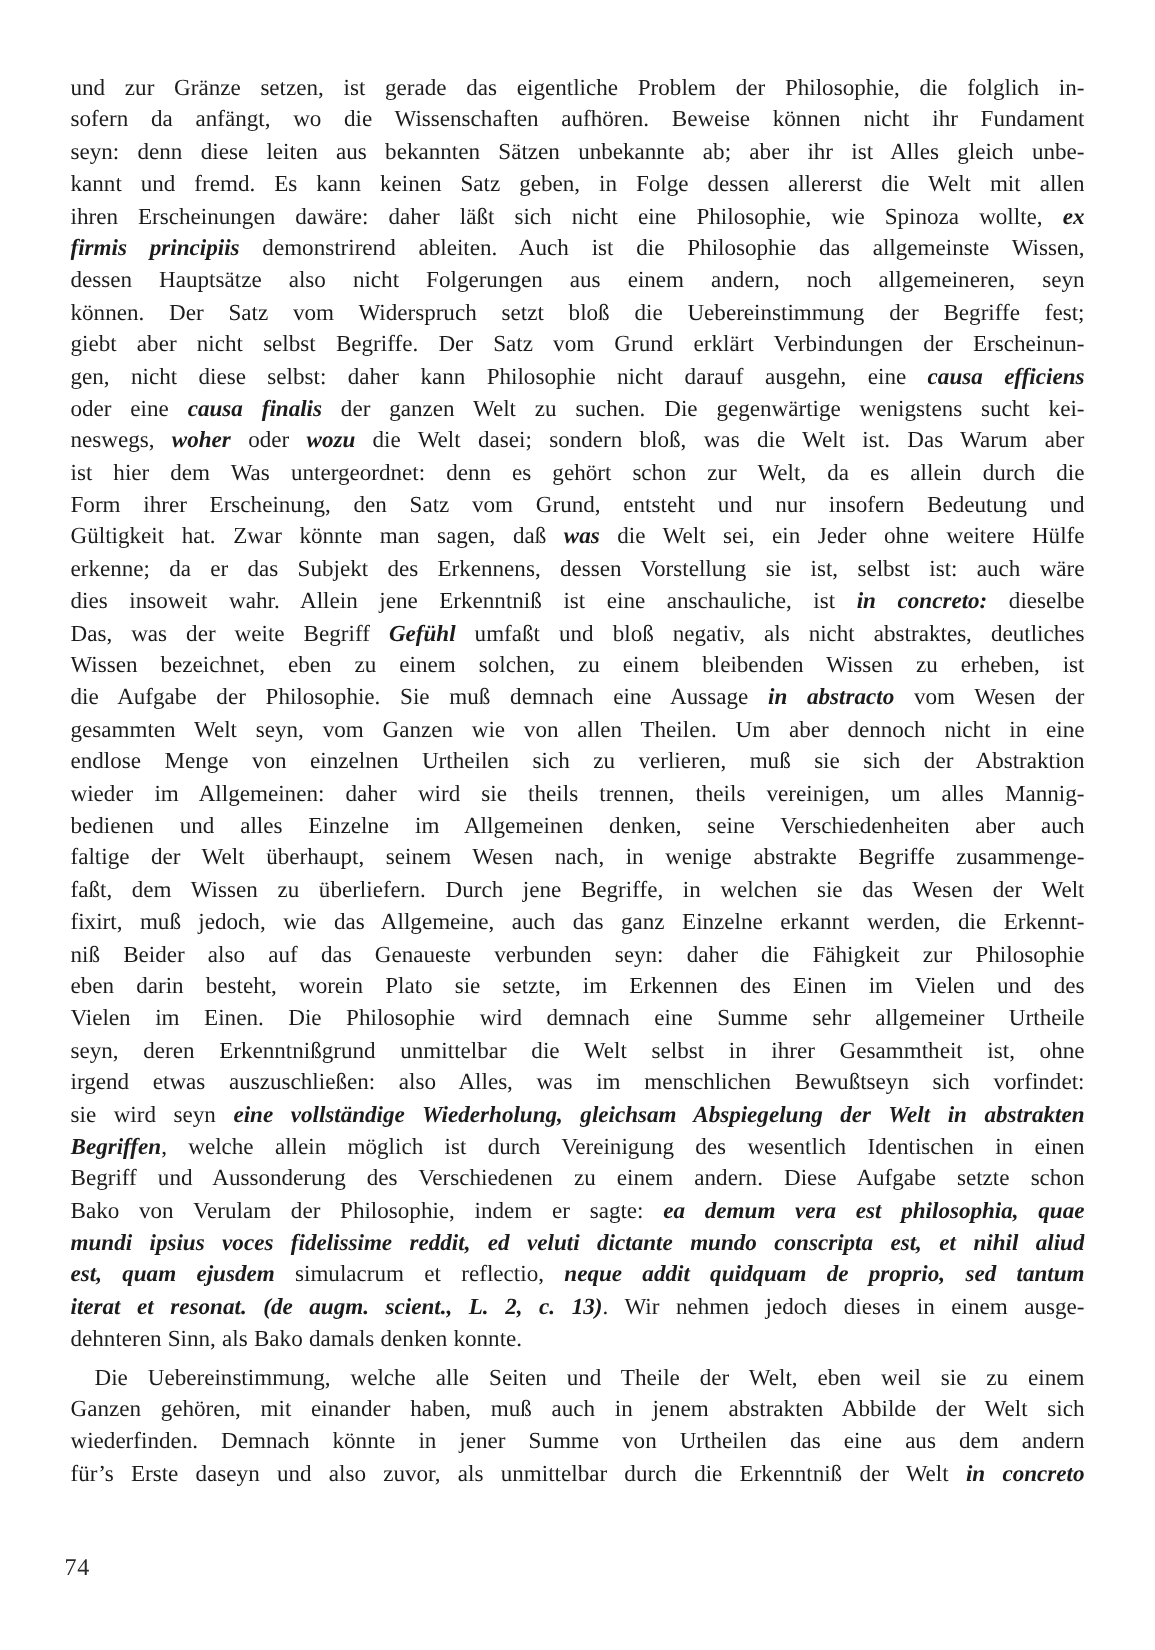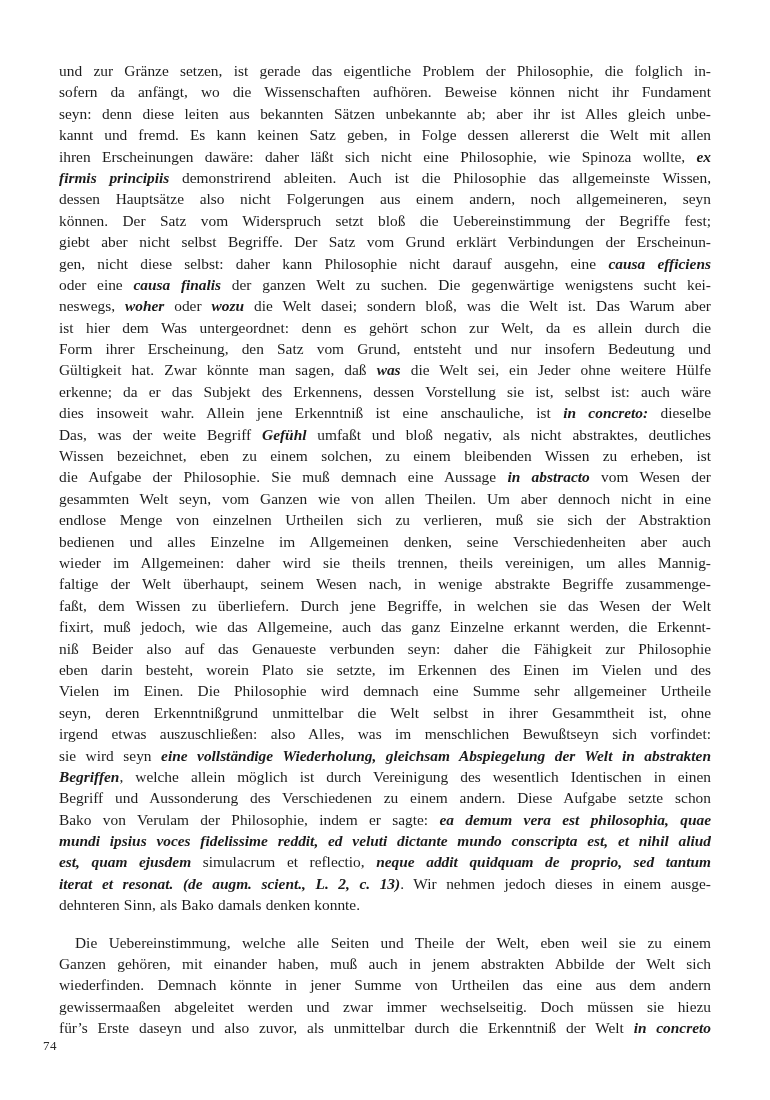--- a/index.html
+++ b/index.html
@@ -15,21 +15,21 @@
     font-family: "Liberation Serif", "DejaVu Serif", serif;
     color: #1c1c1c;
     overflow: hidden;
   }
   .text-block {
     position: absolute;
     left: 43px;
     top: 44px;
     width: 684px;
   }
-  .paragraph { margin: 16px; padding: 0; }
+  .paragraph { margin: 4px; padding: 0; }
   .line {
     font-size: 15.4px;
     line-height: 21.4px;
     height: 21.4px;
     overflow: hidden;
     text-align: justify;
     text-align-last: justify;
     white-space: normal;
     word-spacing: 0.02em;
   }
@@ -39,21 +39,21 @@
   }
   .line.indent {
     text-indent: 16px;
   }
   .it { font-style: italic; font-weight: bold; }
   .rm { font-style: normal; }
   .page-number {
     position: absolute;
     left: 43px;
     top: 1038px;
-    font-size: 13px;
+    font-size: 16px;
     line-height: 16px;
     color: #2a2a2a;
     letter-spacing: 0.5px;
   }
 </style>
 </head>
 <body>
 
 <div class="book-page">
   <div class="text-block">
@@ -73,22 +73,22 @@
         <div class="line"><span class="rm">ist hier dem Was untergeordnet: denn es gehört schon zur Welt, da es allein durch die</span></div>
         <div class="line"><span class="rm">Form ihrer Erscheinung, den Satz vom Grund, entsteht und nur insofern Bedeutung und</span></div>
         <div class="line"><span class="rm">Gültigkeit hat. Zwar könnte man sagen, daß </span><span class="it">was</span><span class="rm"> die Welt sei, ein Jeder ohne weitere Hülfe</span></div>
         <div class="line"><span class="rm">erkenne; da er das Subjekt des Erkennens, dessen Vorstellung sie ist, selbst ist: auch wäre</span></div>
         <div class="line"><span class="rm">dies insoweit wahr. Allein jene Erkenntniß ist eine anschauliche, ist </span><span class="it">in concreto:</span><span class="rm"> dieselbe</span></div>
         <div class="line"><span class="rm">Das, was der weite Begriff </span><span class="it">Gefühl</span><span class="rm"> umfaßt und bloß negativ, als nicht abstraktes, deutliches</span></div>
         <div class="line"><span class="rm">Wissen bezeichnet, eben zu einem solchen, zu einem bleibenden Wissen zu erheben, ist</span></div>
         <div class="line"><span class="rm">die Aufgabe der Philosophie. Sie muß demnach eine Aussage </span><span class="it">in abstracto</span><span class="rm"> vom Wesen der</span></div>
         <div class="line"><span class="rm">gesammten Welt seyn, vom Ganzen wie von allen Theilen. Um aber dennoch nicht in eine</span></div>
         <div class="line"><span class="rm">endlose Menge von einzelnen Urtheilen sich zu verlieren, muß sie sich der Abstraktion</span></div>
+        <div class="line"><span class="rm">wieder im Allgemeinen: daher wird sie theils trennen, theils vereinigen, um alles Mannig-</span></div>
         <div class="line"><span class="rm">bedienen und alles Einzelne im Allgemeinen denken, seine Verschiedenheiten aber auch</span></div>
-        <div class="line"><span class="rm">wieder im Allgemeinen: daher wird sie theils trennen, theils vereinigen, um alles Mannig-</span></div>
         <div class="line"><span class="rm">faltige der Welt überhaupt, seinem Wesen nach, in wenige abstrakte Begriffe zusammenge-</span></div>
         <div class="line"><span class="rm">faßt, dem Wissen zu überliefern. Durch jene Begriffe, in welchen sie das Wesen der Welt</span></div>
         <div class="line"><span class="rm">fixirt, muß jedoch, wie das Allgemeine, auch das ganz Einzelne erkannt werden, die Erkennt-</span></div>
         <div class="line"><span class="rm">niß Beider also auf das Genaueste verbunden seyn: daher die Fähigkeit zur Philosophie</span></div>
         <div class="line"><span class="rm">eben darin besteht, worein Plato sie setzte, im Erkennen des Einen im Vielen und des</span></div>
         <div class="line"><span class="rm">Vielen im Einen. Die Philosophie wird demnach eine Summe sehr allgemeiner Urtheile</span></div>
         <div class="line"><span class="rm">seyn, deren Erkenntnißgrund unmittelbar die Welt selbst in ihrer Gesammtheit ist, ohne</span></div>
         <div class="line"><span class="rm">irgend etwas auszuschließen: also Alles, was im menschlichen Bewußtseyn sich vorfindet:</span></div>
         <div class="line"><span class="rm">sie wird seyn </span><span class="it">eine vollständige Wiederholung, gleichsam Abspiegelung der Welt in abstrakten</span></div>
         <div class="line"><span class="it">Begriffen</span><span class="rm">, welche allein möglich ist durch Vereinigung des wesentlich Identischen in einen</span></div>
@@ -96,18 +96,17 @@
         <div class="line"><span class="rm">Bako von Verulam der Philosophie, indem er sagte: </span><span class="it">ea demum vera est philosophia, quae</span></div>
         <div class="line"><span class="it">mundi ipsius voces fidelissime reddit, ed veluti dictante mundo conscripta est, et nihil aliud</span></div>
         <div class="line"><span class="it">est, quam ejusdem</span><span class="rm"> simulacrum et reflectio, </span><span class="it">neque addit quidquam de proprio, sed tantum</span></div>
         <div class="line"><span class="it">iterat et resonat. (de augm. scient., L. 2, c. 13)</span><span class="rm">. Wir nehmen jedoch dieses in einem ausge-</span></div>
         <div class="line no-just"><span class="rm">dehnteren Sinn, als Bako damals denken konnte.</span></div>
       </div>
       <div class="paragraph">
         <div class="line indent"><span class="rm">Die Uebereinstimmung, welche alle Seiten und Theile der Welt, eben weil sie zu einem</span></div>
         <div class="line"><span class="rm">Ganzen gehören, mit einander haben, muß auch in jenem abstrakten Abbilde der Welt sich</span></div>
         <div class="line"><span class="rm">wiederfinden. Demnach könnte in jener Summe von Urtheilen das eine aus dem andern</span></div>
-        <div class="line"><span class="rm">gewissermaaßen abgeleitet werden und zwar immer wechselseitig. Doch müssen sie hiezu</span></div>
         <div class="line"><span class="rm">für’s Erste daseyn und also zuvor, als unmittelbar durch die Erkenntniß der Welt </span><span class="it">in concreto</span></div>
       </div>
     </div>
   <div class="page-number">74</div>
 </div>
 
 </body></html>

